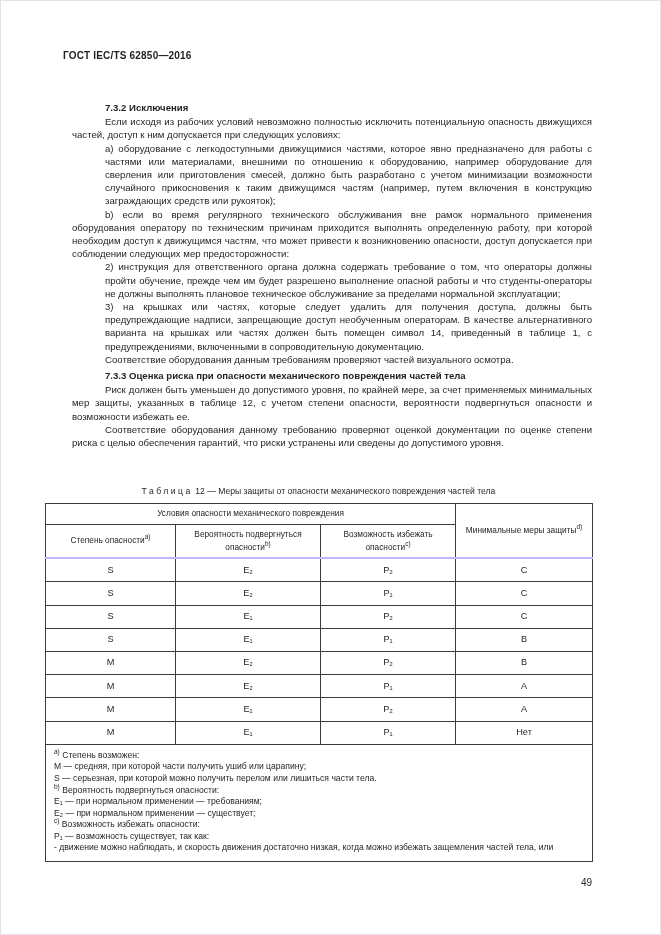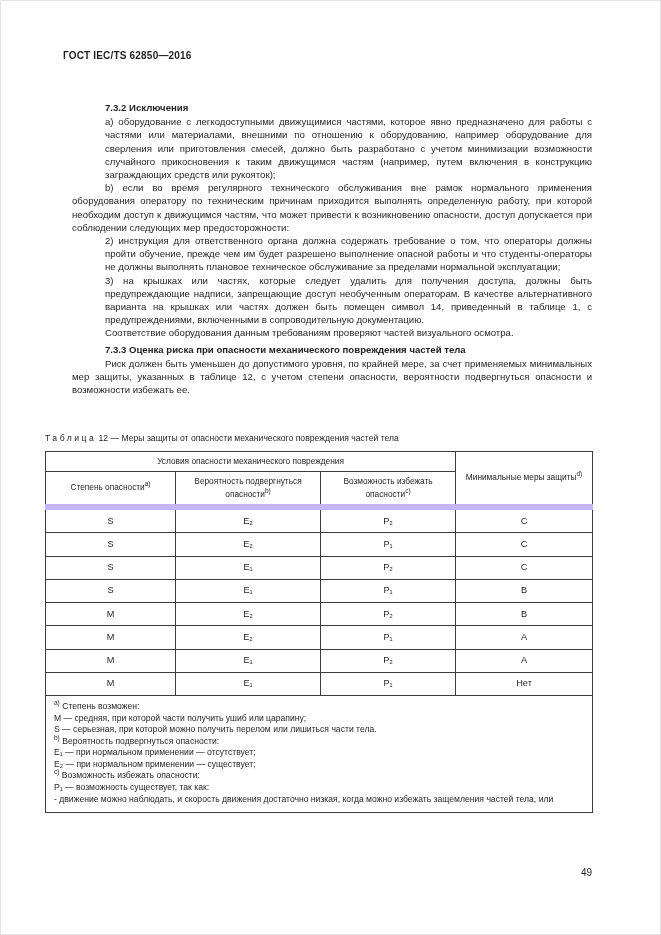--- a/index.html
+++ b/index.html
@@ -21,56 +21,58 @@
   .body-text {
     position: absolute; top: 98px; left: 72px; width: 520px;
     font-size: 9.6px; line-height: 13.2px; text-align: justify;
   }
   .body-text p { margin: 0; }
   .h  { font-weight: bold; text-indent: 33px; margin: 3px 0 1px 0 !important; }
   .p  { text-indent: 33px; }
   .li { margin-left: 33px !important; }
 
   .table-wrap { margin: 36px 0 0 -27px; width: 547px; }
-  .caption { font-size: 8.6px; margin-bottom: 5px; text-align: left; }
+  .caption { font-size: 8.6px; margin-bottom: 5px; text-align: center; }
   .caption .sp { letter-spacing: 2.5px; }
 
   table { border-collapse: collapse; width: 547px; table-layout: fixed; }
   th, td { border: 1px solid #3c3c3c; }
   thead tr.hdr1 th { font-weight: normal; font-size: 8.3px; text-align: center; padding: 3px 4px; height: 16px; vertical-align: middle; }
   thead tr.hdr2 th { font-weight: normal; font-size: 8.3px; text-align: center; padding: 3px 8px; height: 32px; vertical-align: middle; }
-  thead { border-bottom: 6px solid #c4b5fd; }
+  thead { border-bottom: 2px solid #c4b5fd; }
   td.c { text-align: center; font-size: 9.2px; padding: 4.5px 3px; height: 19px; vertical-align: middle; }
   sup { font-size: 6.5px; vertical-align: super; line-height: 0; }
   td.fnote {
     padding: 5px 8px 7px 8px; font-size: 8.6px; line-height: 11.6px;
     text-align: left; vertical-align: top;
   }
   .fn-line { margin: 0; }
   .pageno {
-    position: absolute; bottom: 57px; right: 69px;
+    position: absolute; bottom: 47px; right: 69px;
     font-size: 10px; color: #2a2a2a;
   }
 </style>
 </head>
 <body>
 
 <div class="page">
 
   <div class="doc-header">ГОСТ IEC/TS 62850—2016</div>
 
   <div class="body-text">
     <p class="h">7.3.2 Исключения</p>
+    <p class="p">Если исходя из рабочих условий невозможно полностью исключить потенциальную опасность движущихся частей, доступ к ним допускается при следующих условиях:</p>
     <p class="li">a) оборудование с легкодоступными движущимися частями, которое явно предназначено для работы с частями или материалами, внешними по отношению к оборудованию, например оборудование для сверления или приготовления смесей, должно быть разработано с учетом минимизации возможности случайного прикосновения к таким движущимся частям (например, путем включения в конструкцию заграждающих средств или рукояток);</p>
     <p class="p">b) если во время регулярного технического обслуживания вне рамок нормального применения оборудования оператору по техническим причинам приходится выполнять определенную работу, при которой необходим доступ к движущимся частям, что может привести к возникновению опасности, доступ допускается при соблюдении следующих мер предосторожности:</p>
     <p class="li">2) инструкция для ответственного органа должна содержать требование о том, что операторы должны пройти обучение, прежде чем им будет разрешено выполнение опасной работы и что студенты-операторы не должны выполнять плановое техническое обслуживание за пределами нормальной эксплуатации;</p>
     <p class="li">3) на крышках или частях, которые следует удалить для получения доступа, должны быть предупреждающие надписи, запрещающие доступ необученным операторам. В качестве альтернативного варианта на крышках или частях должен быть помещен символ 14, приведенный в таблице 1, с предупреждениями, включенными в сопроводительную документацию.</p>
     <p class="p">Соответствие оборудования данным требованиям проверяют частей визуального осмотра.</p>
     <p class="h">7.3.3 Оценка риска при опасности механического повреждения частей тела</p>
     <p class="p">Риск должен быть уменьшен до допустимого уровня, по крайней мере, за счет применяемых минимальных мер защиты, указанных в таблице 12, с учетом степени опасности, вероятности подвергнуться опасности и возможности избежать ее.</p>
+    <p class="p">Соответствие оборудования данному требованию проверяют оценкой документации по оценке степени риска с целью обеспечения гарантий, что риски устранены или сведены до допустимого уровня.</p>
 
     <div class="table-wrap">
       <div class="caption">
         <span class="sp">Таблица</span>
         <span>12</span>
         <span>— Меры защиты от опасности механического повреждения частей тела</span>
       </div>
 
       <table>
         <colgroup>
@@ -146,21 +148,21 @@
             <td class="c">E₁</td>
             <td class="c">P₁</td>
             <td class="c">Нет</td>
           </tr>
           <tr>
             <td class="fnote" colspan="4">
               <p class="fn-line"><sup>a)</sup><span> Степень возможен:</span></p>
               <p class="fn-line"><sup></sup><span>M — средняя, при которой части получить ушиб или царапину;</span></p>
               <p class="fn-line"><sup></sup><span>S — серьезная, при которой можно получить перелом или лишиться части тела.</span></p>
               <p class="fn-line"><sup>b)</sup><span> Вероятность подвергнуться опасности:</span></p>
-              <p class="fn-line"><sup></sup><span>E₁ — при нормальном применении — отсутствует;</span></p>
+              <p class="fn-line"><sup></sup><span>E₁ — при нормальном применении — требованиям;</span></p>
               <p class="fn-line"><sup></sup><span>E₂ — при нормальном применении — существует;</span></p>
               <p class="fn-line"><sup>c)</sup><span> Возможность избежать опасности:</span></p>
               <p class="fn-line"><sup></sup><span>P₁ — возможность существует, так как:</span></p>
               <p class="fn-line"><sup></sup><span>- движение можно наблюдать, и скорость движения достаточно низкая, когда можно избежать защемления частей тела, или</span></p>
             </td>
           </tr>
         </tbody>
       </table>
     </div>
   </div>

